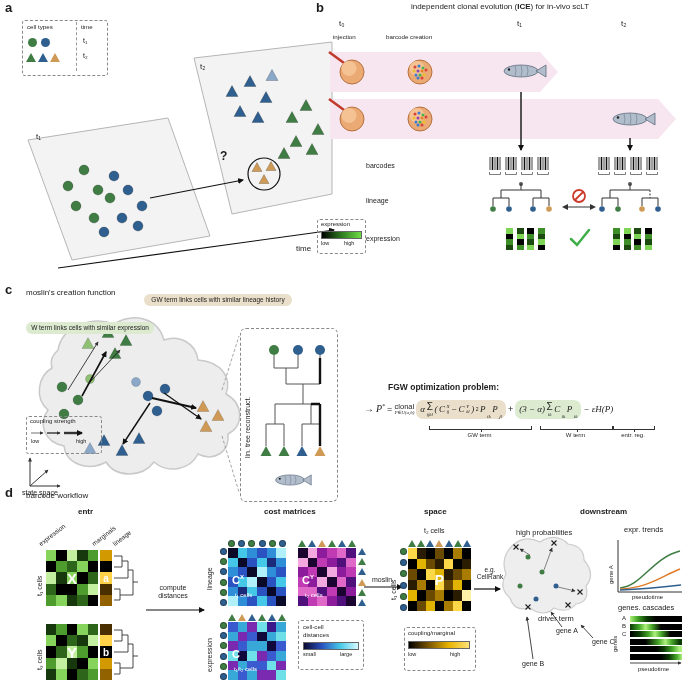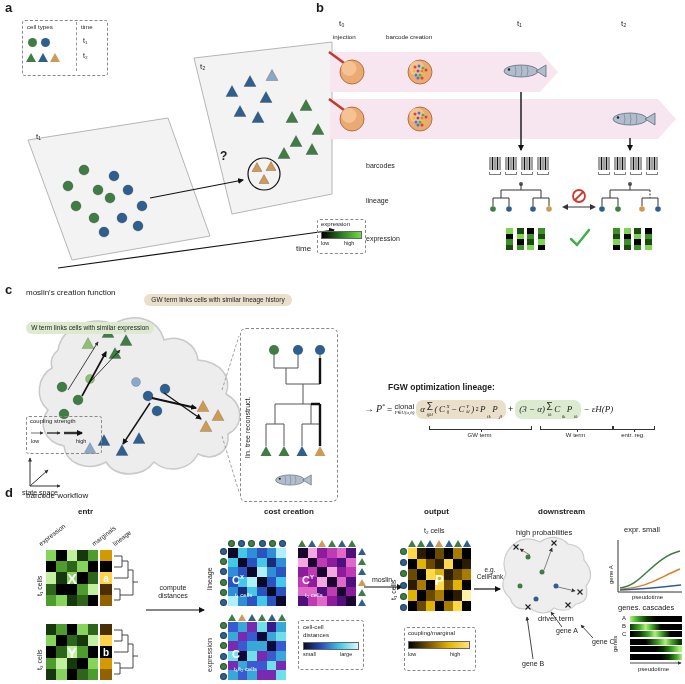--- a/index.html
+++ b/index.html
@@ -325,20 +325,21 @@
 <div class="lg-t" style="left:26px;top:53px;border-bottom-color:var(--c-green)"></div>
 <div class="lg-t" style="left:38px;top:53px;border-bottom-color:var(--c-blue)"></div>
 <div class="lg-t" style="left:50px;top:53px;border-bottom-color:var(--c-orange)"></div>
 <span class="t f7" style="left:83px;top:52px">t₂</span>
 <span class="t f8" style="left:36px;top:132px">t₁</span>
 <span class="t f8" style="left:200px;top:62px">t₂</span>
 <span class="t f12 b" style="left:220px;top:150px">?</span>
 <span class="t f8" style="left:296px;top:244px">time</span>
 
 <span class="t f13 b" style="left:316px;top:1px">b</span>
+<div class="t f8 c" style="left:350px;top:2px;width:300px"><span>independent clonal evolution (</span><span class="b">ICE</span><span>) for in-vivo scLT</span></div>
 <span class="t f8" style="left:339px;top:19px">t₀</span>
 <span class="t f8" style="left:517px;top:19px">t₁</span>
 <span class="t f8" style="left:621px;top:19px">t₂</span>
 <span class="t f62" style="left:333px;top:33px">injection</span>
 <span class="t f62" style="left:386px;top:33px">barcode creation</span>
 <span class="t f7" style="left:366px;top:162px">barcodes</span>
 <span class="t f7" style="left:366px;top:197px">lineage</span>
 <span class="t f7" style="left:366px;top:235px">expression</span>
 <div class="grid ge" style="left:506px;top:228px">
       <div style="background: rgb(126, 212, 85);"></div>
@@ -386,21 +387,21 @@
 <span class="t f8" style="left:26px;top:288px">moslin's creation function</span>
 <div class="pill" style="left:26px;top:322px;width:118px;background:var(--c-hl_green)">W term links cells with similar expression</div>
 <div class="pill" style="left:144px;top:294px;width:138px;background:var(--c-hl_tan)">GW term links cells with similar lineage history</div>
 <div class="box" style="left:26px;top:416px;width:74px;height:36px"></div>
 <span class="t f6" style="left:30px;top:418px">coupling strength</span>
 <span class="t f55" style="left:31px;top:438px">low</span>
 <span class="t f55" style="left:76px;top:438px">high</span>
 <span class="t f7" style="left:22px;top:489px">state space</span>
 <div class="box" style="left:240px;top:328px;width:96px;height:172px;border-radius:6px"></div>
 <span class="t f7 rv" style="left:244px;top:458px">lin. tree reconstruct.</span>
-<span class="t f85 b" style="left:388px;top:383px">FGW optimization lineage:</span>
+<span class="t f85 b" style="left:388px;top:383px">FGW optimization problem:</span>
 
 <div id="formula">
   <span class="f10" style="margin-top:-2px">→</span>
   <span class="ser f10"><span>P</span><sup class="f6">*</sup></span>
   <span class="f9">=</span>
   <span class="stack">
         <span style="font-size:7.5px">clonal</span>
         <span class="ser f5">P∈U(a,b)</span>
       </span>
   <span class="hl" style="background:var(--c-hl_tan)">
@@ -445,23 +446,23 @@
 <div class="ub" style="left:429px;top:426px;width:101px"></div>
 <div class="ub" style="left:540px;top:426px;width:71px"></div>
 <div class="ub" style="left:613px;top:426px;width:40px"></div>
 <span class="t f6 c" style="left:429px;top:432px;width:101px">GW term</span>
 <span class="t f6 c" style="left:540px;top:432px;width:71px">W term</span>
 <span class="t f6 c" style="left:613px;top:432px;width:40px">entr. reg.</span>
 
 <span class="t f13 b" style="left:5px;top:486px">d</span>
 <span class="t f8" style="left:26px;top:491px">barcode workflow</span>
 <span class="t f8 b" style="left:78px;top:507px">entr</span>
-<span class="t f8 b" style="left:264px;top:507px">cost creation</span>
-<span class="t f8 b" style="left:424px;top:507px">output</span>
-<span class="t f8 b" style="left:538px;top:507px">downstream</span>
+<span class="t f8 b" style="left:264px;top:507px">cost matrices</span>
+<span class="t f8 b" style="left:424px;top:507px">space</span>
+<span class="t f8 b" style="left:580px;top:507px">downstream</span>
 
 <span class="t f65 rs" style="left:42px;top:540px">expression</span>
 <span class="t f65 rs" style="left:95px;top:540px">marginals</span>
 <span class="t f65 rs" style="left:116px;top:540px">lineage</span>
 <span class="t f7 rv" style="left:36px;top:596px">t₁ cells</span>
 <span class="t f7 rv" style="left:36px;top:670px">t₂ cells</span>
 <div class="grid g55" style="left:46px;top:550px">
       <div style="background: rgb(134, 212, 92);"></div>
       <div style="background: rgb(0, 0, 0);"></div>
       <div style="background: rgb(194, 240, 160);"></div>
@@ -778,21 +779,21 @@
 <div class="ov w b" style="left:408px;top:548px;width:63px;height:63px;font-size:14px">P</div>
 <span class="t f7" style="left:372px;top:576px">moslin</span>
 <div class="t f65 c" style="left:472px;top:566px;width:36px;white-space:normal">e.g. CellRank</div>
 <div class="box" style="left:404px;top:627px;width:70px;height:42px"></div>
 <span class="t f6" style="left:408px;top:630px">coupling/marginal</span>
 <div class="grad gr-coup" style="left:408px;top:641px;width:60px"></div>
 <span class="t f55" style="left:408px;top:651px">low</span>
 <span class="t f55" style="left:450px;top:651px">high</span>
 
 <span class="t f75" style="left:516px;top:529px">high probabilities</span>
-<span class="t f75" style="left:624px;top:526px">expr. small</span>
+<span class="t f75" style="left:624px;top:526px">expr. trends</span>
 <span class="t f6 rv" style="left:608px;top:584px">gene A</span>
 <span class="t f6" style="left:632px;top:594px">pseudotime</span>
 <span class="t f75" style="left:538px;top:615px">driver term</span>
 <span class="t f7" style="left:556px;top:627px">gene A</span>
 <span class="t f7" style="left:522px;top:660px">gene B</span>
 <span class="t f7" style="left:592px;top:638px">gene C</span>
 <span class="t f75" style="left:618px;top:604px">genes. cascades</span>
 <span class="t f6 rv" style="left:612px;top:652px">genes</span>
 <span class="t f6" style="left:622px;top:615px">A</span>
 <span class="t f6" style="left:622px;top:623px">B</span>

